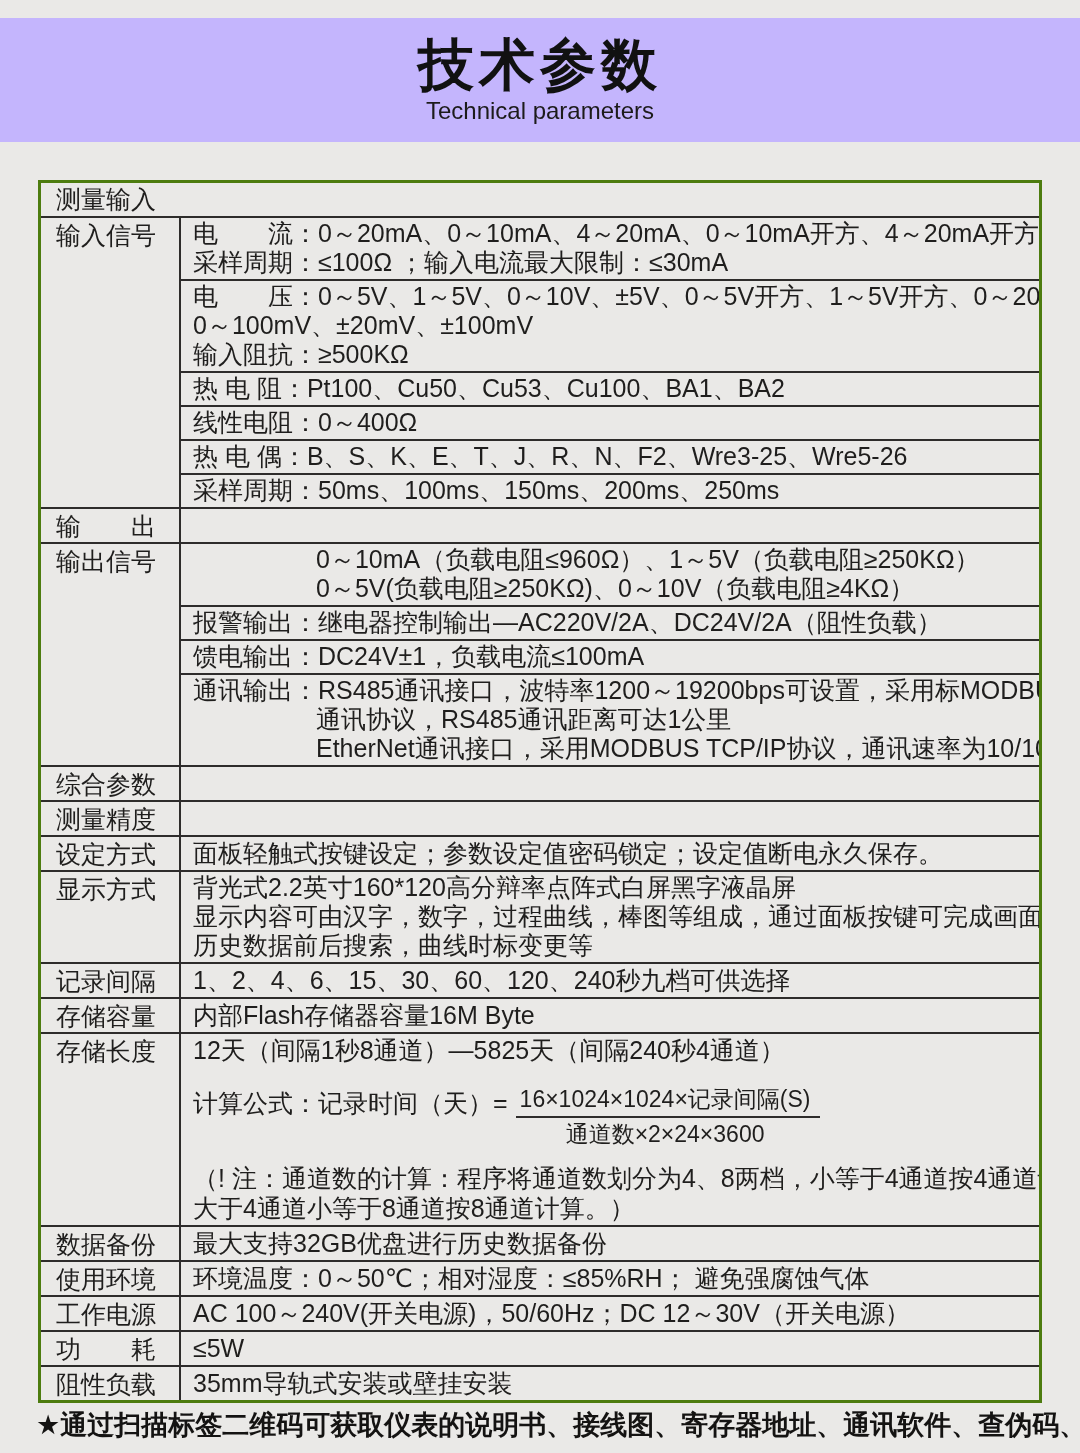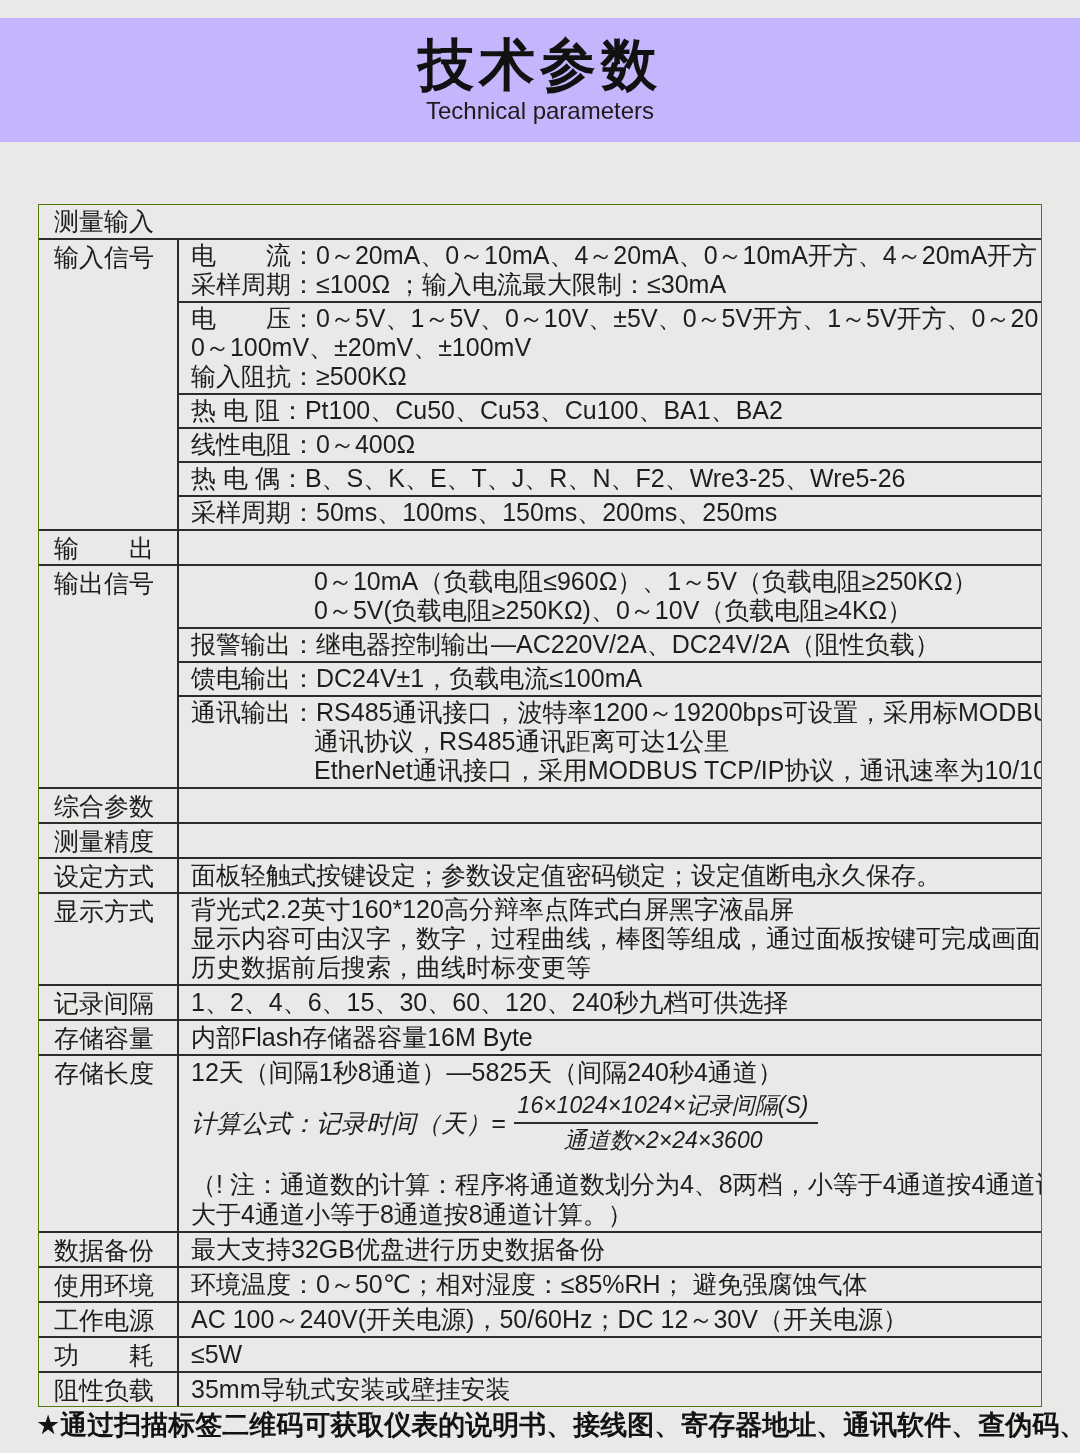--- a/index.html
+++ b/index.html
@@ -29,22 +29,22 @@
   .title-band .subtitle{
     font-size:24px;
     line-height:28px;
     margin-top:2px;
     color:#1c1b1a;
   }
   .spec-table{
     position:absolute;
     left:38px;
     width:1004px;
-    top:204px;
-    border:1px solid #4d7c0f;
+    top:180px;
+    border:3px solid #4d7c0f;
     box-sizing:border-box;
   }
   .trow{
     display:flex;
     border-top:2px solid #2e2c2b;
     box-sizing:border-box;
   }
   .trow:first-child{border-top:none;}
   .full-label{
     font-size:25px;
@@ -80,23 +80,22 @@
   .line{
     line-height:29px;
     white-space:nowrap;
   }
   .simple .line{line-height:30px;}
   .line.indent{padding-left:123px;}
   
   .storage .line1{line-height:30px;}
   .formula-row{
     display:flex;
-    align-items:center;
-    margin:6px 0 16px 0;
-    font-style:italic;
+    align-items:flex-start;
+    margin:22px 0 16px 0;
   }
   .formula-label{
     font-size:25px;
     white-space:nowrap;
   }
   .fraction{
     display:inline-block;
     margin-left:8px;
     font-size:23px;
     text-align:center;

